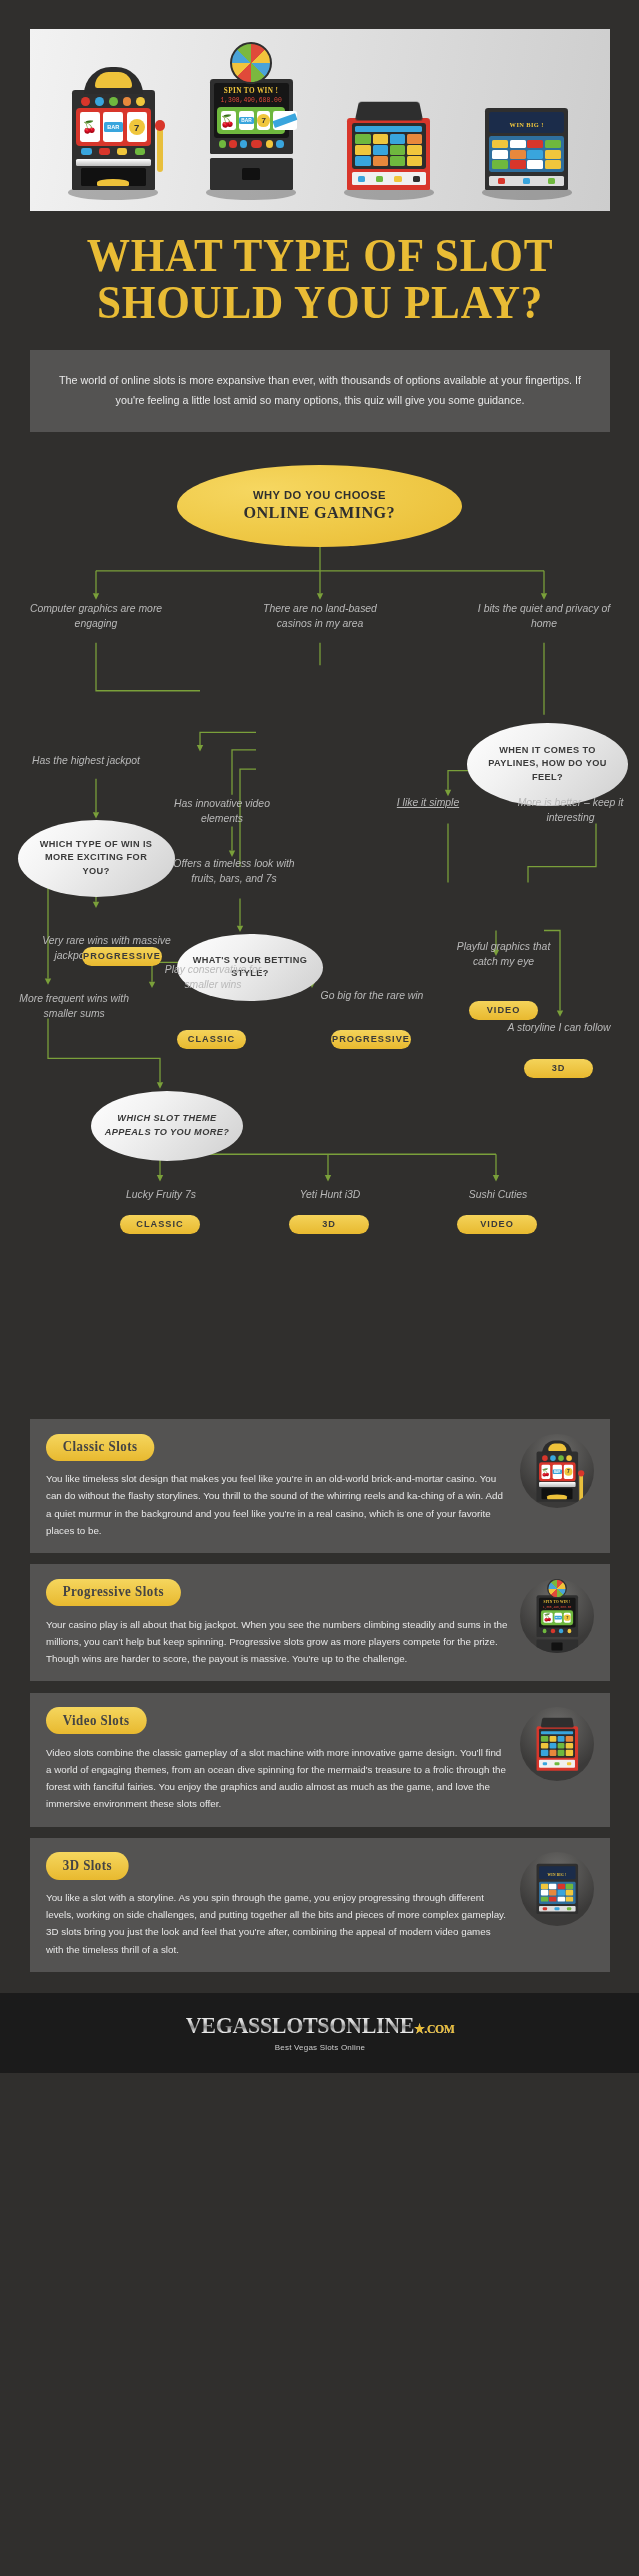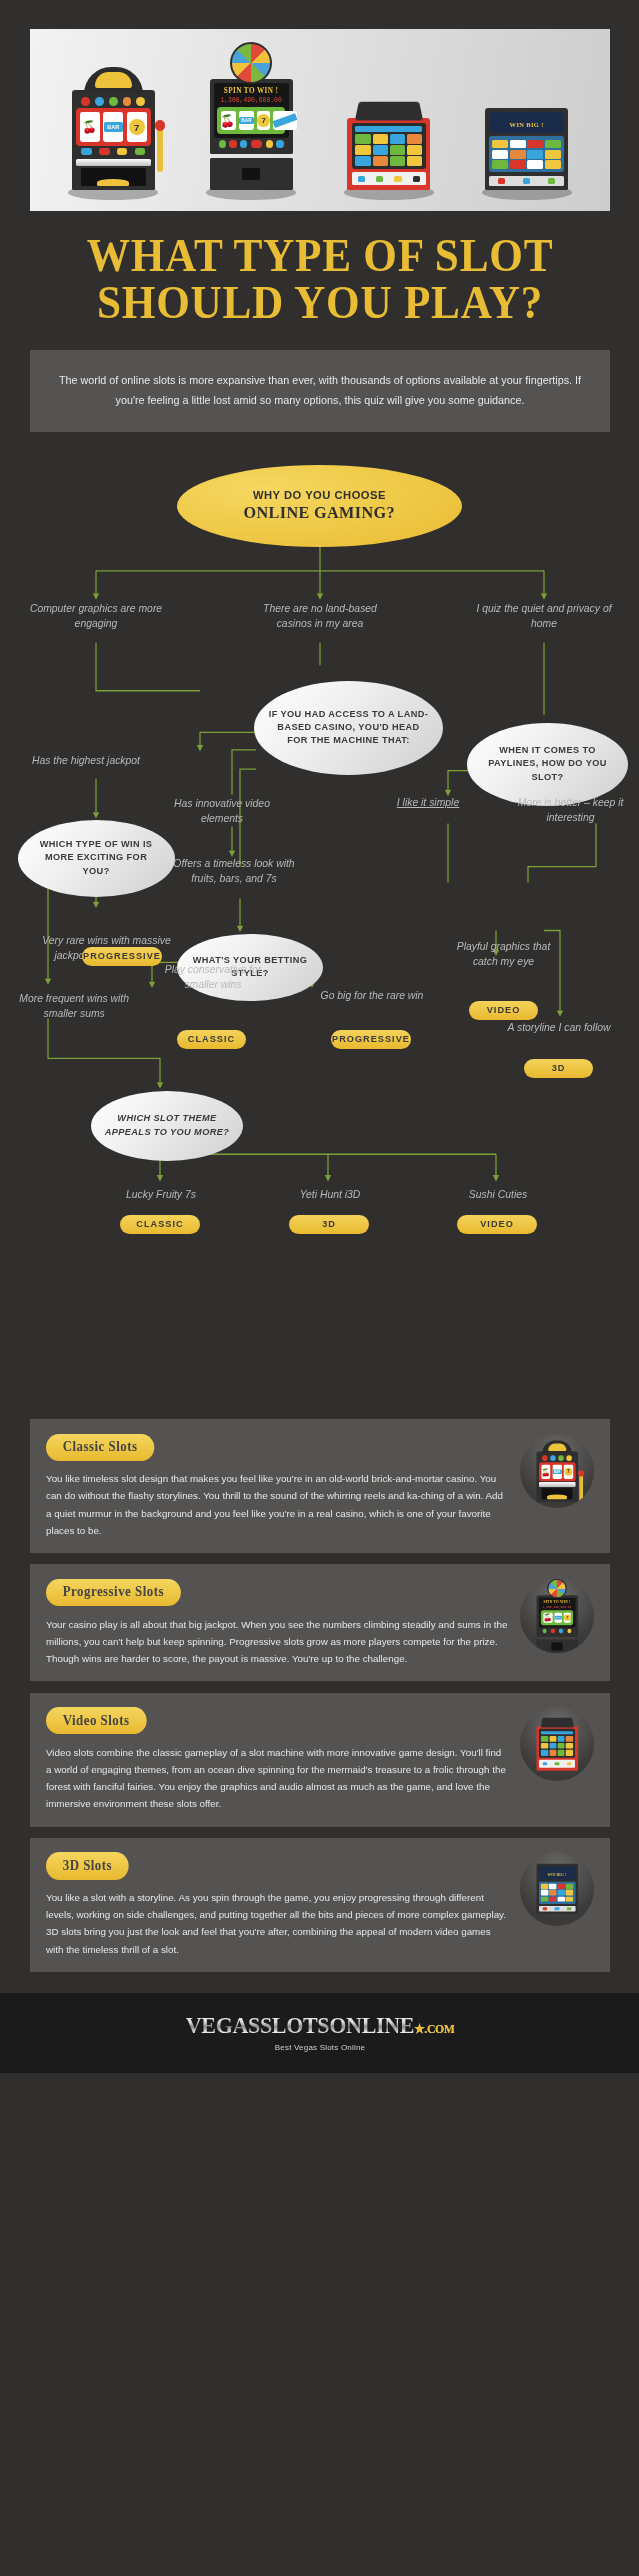--- a/index.html
+++ b/index.html
@@ -390,25 +390,24 @@
       </g>
     </svg>
 
     <div class="node oval-gold" style="left:177px; top:14.4px; width:285px; height:82px;">
       <div class="q1">WHY DO YOU CHOOSE</div>
       <div class="q2">ONLINE GAMING?</div>
     </div>
 
     <div class="node qlabel" style="left:24px; top:150px; width:144px;">Computer graphics are more engaging</div>
     <div class="node qlabel" style="left:248px; top:150px; width:144px;">There are no land-based casinos in my area</div>
-    <div class="node qlabel" style="left:472px; top:150px; width:144px;">I quiz the quiet and privacy of home</div>
-
-    <div class="node oval-gray" style="left:254px; top:230px; width:189px; height:94px;">IF YOU HAD ACCESS TO A LAND-BASED CASINO, YOU'D HEAD FOR THE MACHINE THAT:</div>
-
-    <div class="node oval-gray" style="left:467px; top:272px; width:161px; height:83px;">WHEN IT COMES TO PAYLINES, HOW DO YOU SLOT?</div>
+    <div class="node qlabel" style="left:472px; top:150px; width:144px;">I bits the quiet and privacy of home</div>
+
+
+    <div class="node oval-gray" style="left:467px; top:272px; width:161px; height:83px;">WHEN IT COMES TO PAYLINES, HOW DO YOU FEEL?</div>
 
     <div class="node oval-gray" style="left:17.6px; top:369px; width:157px; height:77px;">WHICH TYPE OF WIN IS MORE EXCITING FOR YOU?</div>
 
     <div class="node oval-gray" style="left:177px; top:483px; width:146px; height:67px;">WHAT'S YOUR BETTING STYLE?</div>
 
 
     <div class="node oval-gray" style="left:91px; top:640px; width:152px; height:70px;font-style:italic;">WHICH SLOT THEME APPEALS TO YOU MORE?</div>
 
     <div class="node qlabel" style="left:30px; top:302px; width:112px;">Has the highest jackpot</div>
     <div class="node qlabel" style="left:158px; top:345px; width:128px;">Has innovative video elements</div>

